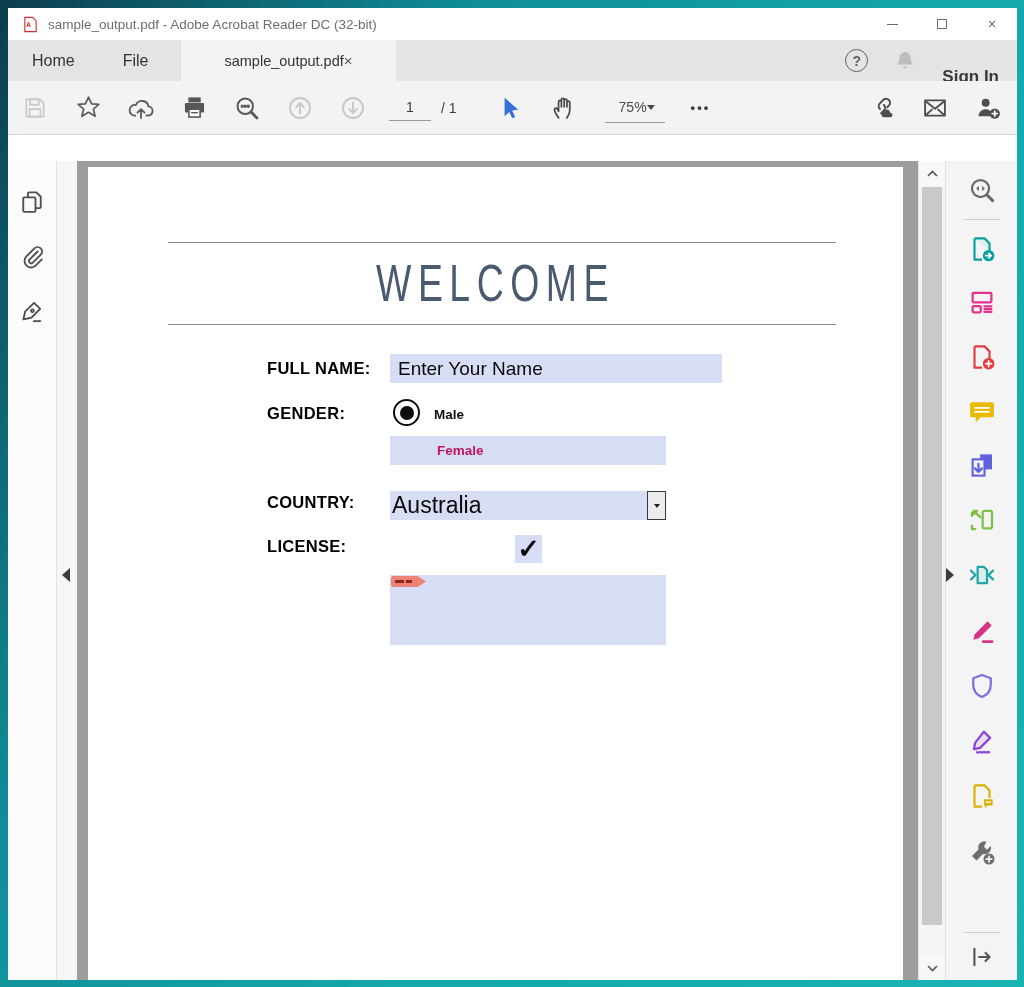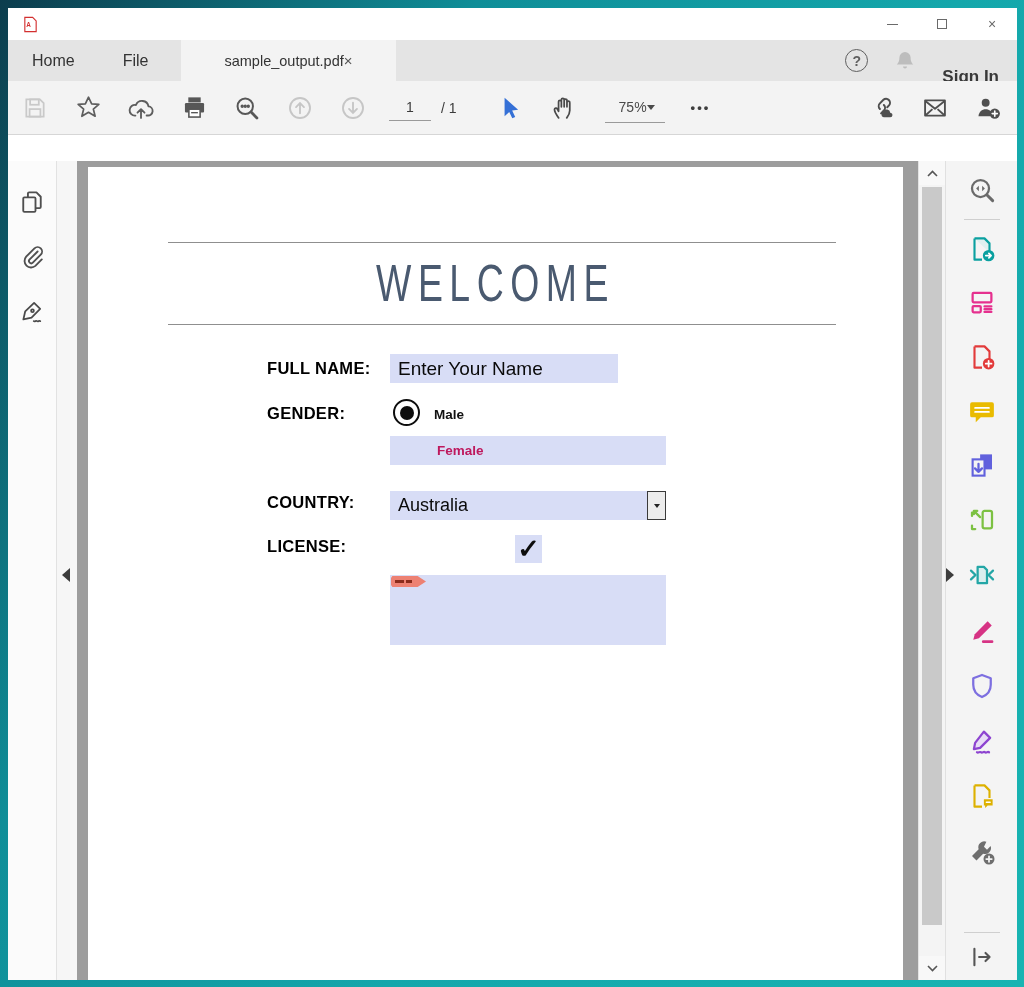--- a/index.html
+++ b/index.html
@@ -67,30 +67,30 @@
   .tri-right { position:absolute; top:407px; left:0px; width:0; height:0;
                border-top:7px solid transparent; border-bottom:7px solid transparent; border-left:8px solid #3c3c3c; }
 
   
   .page { position:absolute; left:11px; top:6px; width:815px; bottom:-10px; background:#fff; }
   .rule { position:absolute; left:80px; width:668px; border-top:1.5px solid #8f8f8f; }
   .welcome { position:absolute; left:0; width:100%; top:86px; text-align:center; font-size:52px; color:#4a5a70;
              letter-spacing:9px; transform:scaleX(.72); font-weight:400; }
   .flabel { position:absolute; left:179px; font-size:16.5px; font-weight:700; color:#000; letter-spacing:.3px; }
   .lav { background:#d8ddf6; }
-  .name-field { position:absolute; left:302px; top:187px; width:228px; height:29px; font-size:19px; color:#0a0a0a;
+  .name-field { position:absolute; left:302px; top:187px; width:332px; height:29px; font-size:19px; color:#0a0a0a;
                 display:flex; align-items:center; padding-left:8px; }
   .radio-outer { position:absolute; left:305px; top:232px; width:27px; height:27px; border:2.4px solid #0d0d0d; border-radius:50%;
                  background:#fff; display:flex; align-items:center; justify-content:center; }
   .radio-dot { width:14px; height:14px; border-radius:50%; background:#0d0d0d; }
   .male-label { position:absolute; left:346px; top:240px; font-size:13.5px; font-weight:600; color:#111; }
   .female-field { position:absolute; left:302px; top:269px; width:276px; height:29px; font-size:13.5px; font-weight:600;
                   color:#be185d; display:flex; align-items:center; padding-left:47px; }
-  .combo-field { position:absolute; left:302px; top:324px; width:257px; height:29px; font-size:18px; color:#0a0a0a;
-                 display:flex; align-items:center; padding-left:8px; }
+  .combo-field { position:absolute; left:302px; top:324px; width:257px; height:29px; font-size:23px; color:#0a0a0a;
+                 display:flex; align-items:center; padding-left:2px; }
   .combo-btn { position:absolute; left:559px; top:324px; width:19px; height:29px; background:#ececec; border:1px solid #3a3a3a;
                display:flex; align-items:center; justify-content:center; }
   .combo-caret { width:0; height:0; border-left:3.5px solid transparent; border-right:3.5px solid transparent; border-top:4px solid #222; }
   .checkbox { position:absolute; left:427px; top:368px; width:27px; height:28px; display:flex; align-items:center; justify-content:center;
               font-size:27px; font-weight:700; color:#0d0d0d; }
   .sig-box { position:absolute; left:302px; top:408px; width:276px; height:70px; }
   .sign-tag { position:absolute; left:303px; top:409px; width:35px; height:11px; background:#ed8173;
               clip-path:polygon(0 18%, 0 82%, 4% 100%, 76% 100%, 100% 50%, 76% 0, 4% 0);
               display:flex; align-items:center; padding-left:4px; gap:2px; }
   .tag-mark { width:9px; height:3px; background:#8b2b1c; }
@@ -99,20 +99,21 @@
 </head>
 <body>
 
 <div class="window">
 
   <div class="titlebar">
     <svg class="pdf-app-icon" viewBox="0 0 24 24">
       <path d="M4 2h11l5 5v15H4z" fill="#fff" stroke="#d32f2f" stroke-width="1.6"></path>
       <text x="6" y="16" font-size="9" fill="#d32f2f" font-family="sans-serif" font-weight="bold">A</text>
     </svg>
+    <span class="title-text">sample_output.pdf - Adobe Acrobat Reader DC (32-bit)</span>
     <div class="win-controls">
       <div class="win-btn">
           <span class="min-line"></span>
         </div>
       <div class="win-btn">
           <span class="max-box"></span>
         </div>
       <div class="win-btn">
           <span>×</span>
         </div>

